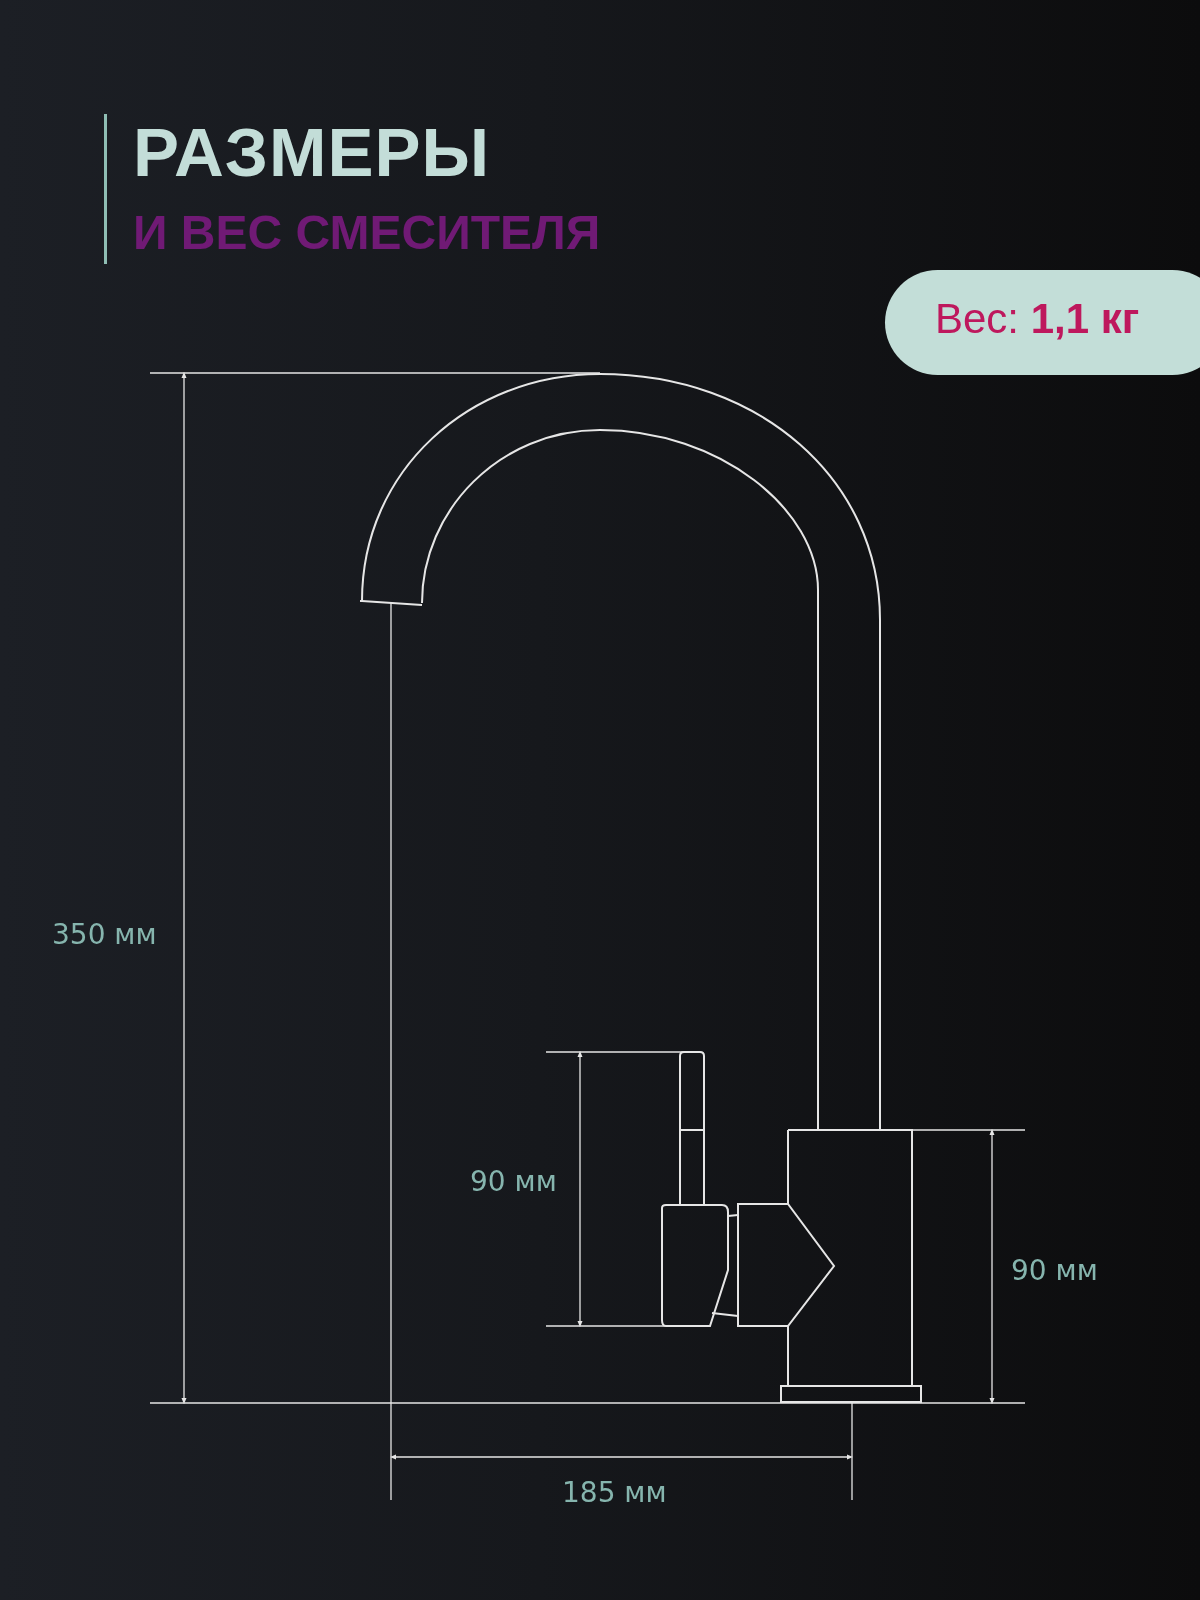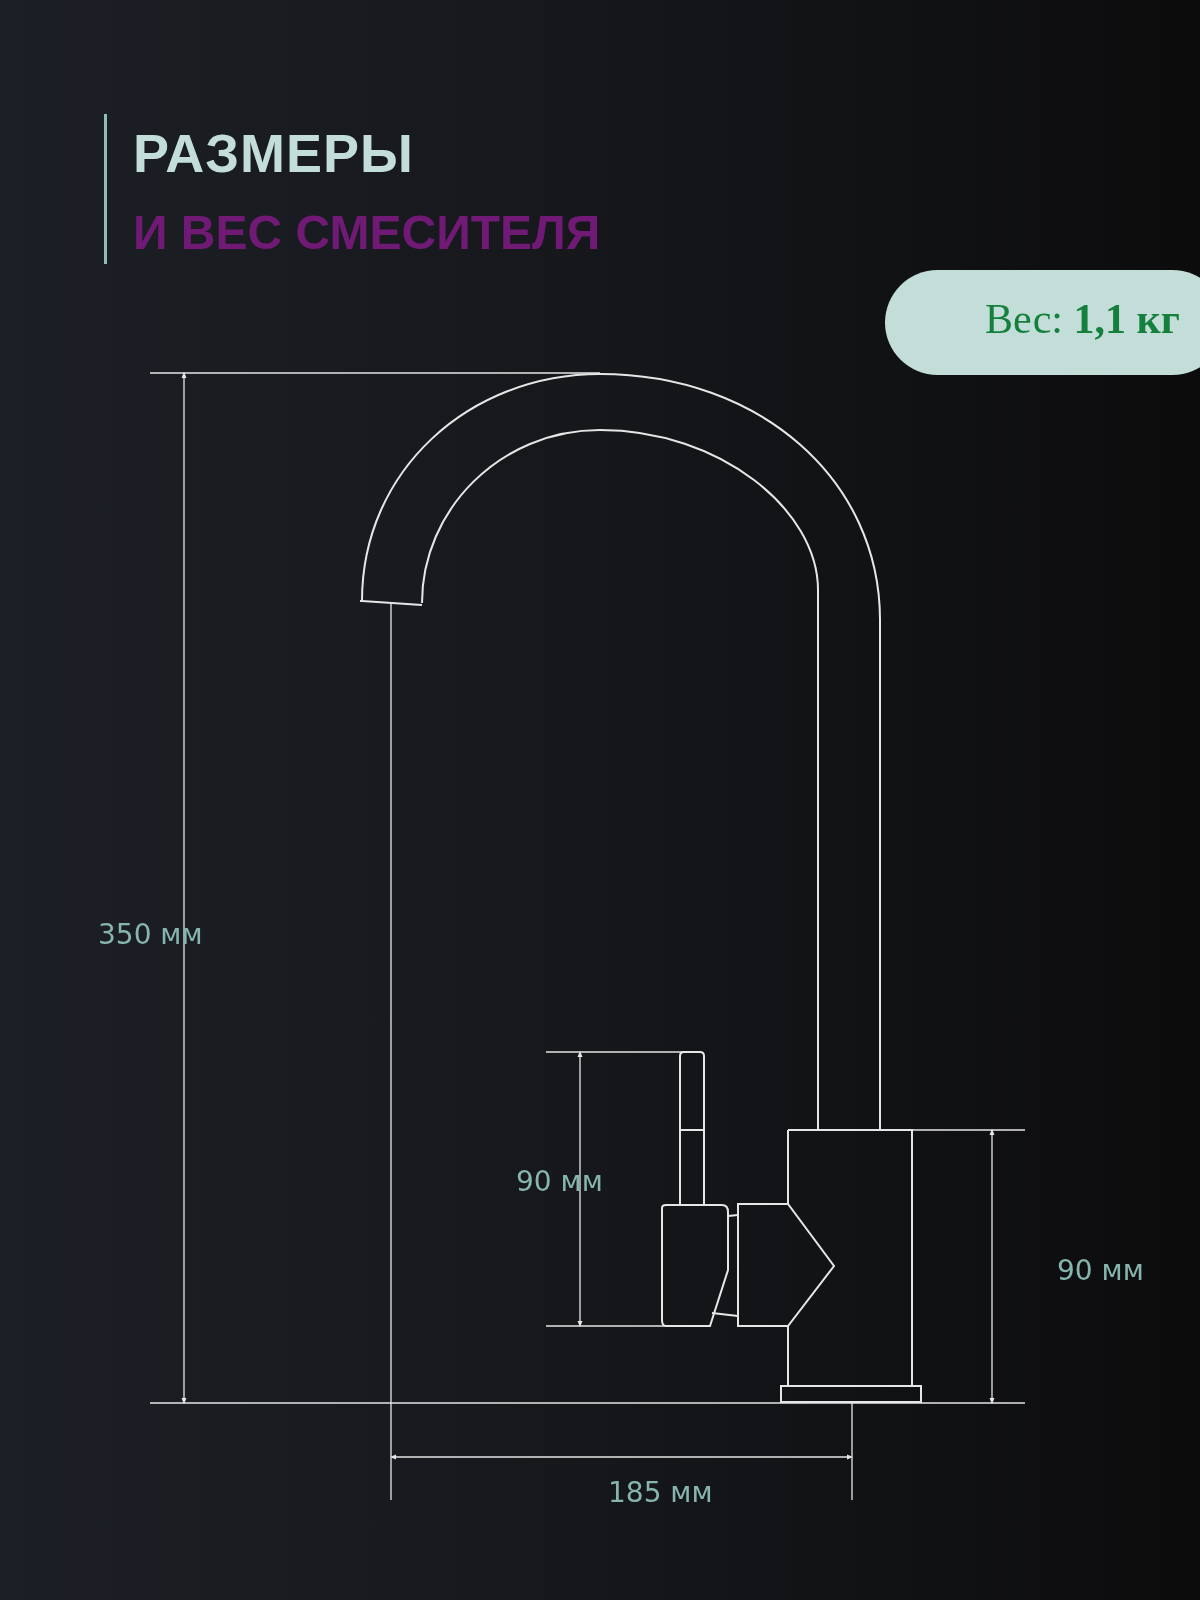--- a/index.html
+++ b/index.html
@@ -1,26 +1,26 @@
 <!DOCTYPE html>
 <html><head>
 <meta charset="utf-8">
 <style>
   html,body{margin:0;padding:0;}
   body{width:1200px;height:1600px;position:relative;overflow:hidden;
     background:linear-gradient(90deg,#1c1f25 0%,#16181c 45%,#0c0c0d 100%);
     font-family:"Liberation Sans",sans-serif;}
   .bar{position:absolute;left:104px;top:114px;width:3px;height:150px;background:#8fbeb4;}
-  .title{position:absolute;left:133px;top:108px;font-size:54px;font-weight:bold;color:#c3ddd8;letter-spacing:1px;line-height:90px;}
+  .title{position:absolute;left:133px;top:108px;font-size:69px;font-weight:bold;color:#c3ddd8;letter-spacing:1px;line-height:90px;}
   .subtitle{position:absolute;left:133px;top:205px;font-size:48px;font-weight:bold;color:#701a75;line-height:56px;}
   .badge{position:absolute;left:885px;top:270px;width:340px;height:105px;border-radius:53px;background:#c3ded8;}
-  .badge-text{position:absolute;left:985px;top:295px;font-size:42px;color:#15803d;font-family:Liberation Serif, serif;}
+  .badge-text{position:absolute;left:935px;top:295px;font-size:42px;color:#be185d;font-family:Liberation Sans, sans-serif;}
   .badge-text b{font-weight:600;}
   svg{position:absolute;left:0;top:0;}
-  .dim{position:absolute;font-size:28px;color:#86b5ae;font-family:"DejaVu Sans",sans-serif;margin-left:46px;}
+  .dim{position:absolute;font-size:28px;color:#86b5ae;font-family:"DejaVu Sans",sans-serif;}
 </style>
 </head>
 <body>
 
 <div class="bar"></div>
 <div class="title">РАЗМЕРЫ</div>
 <div class="subtitle">И ВЕС СМЕСИТЕЛЯ</div>
 
 <div class="badge"></div>
 <div class="badge-text">

